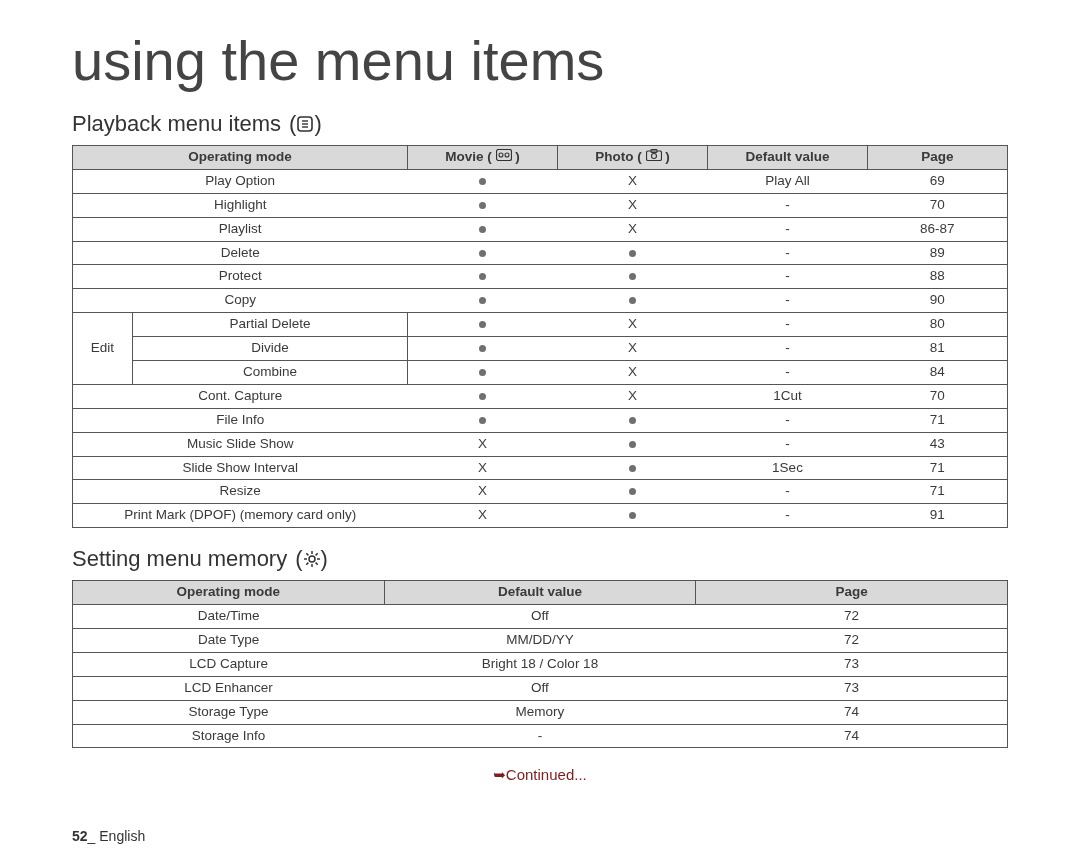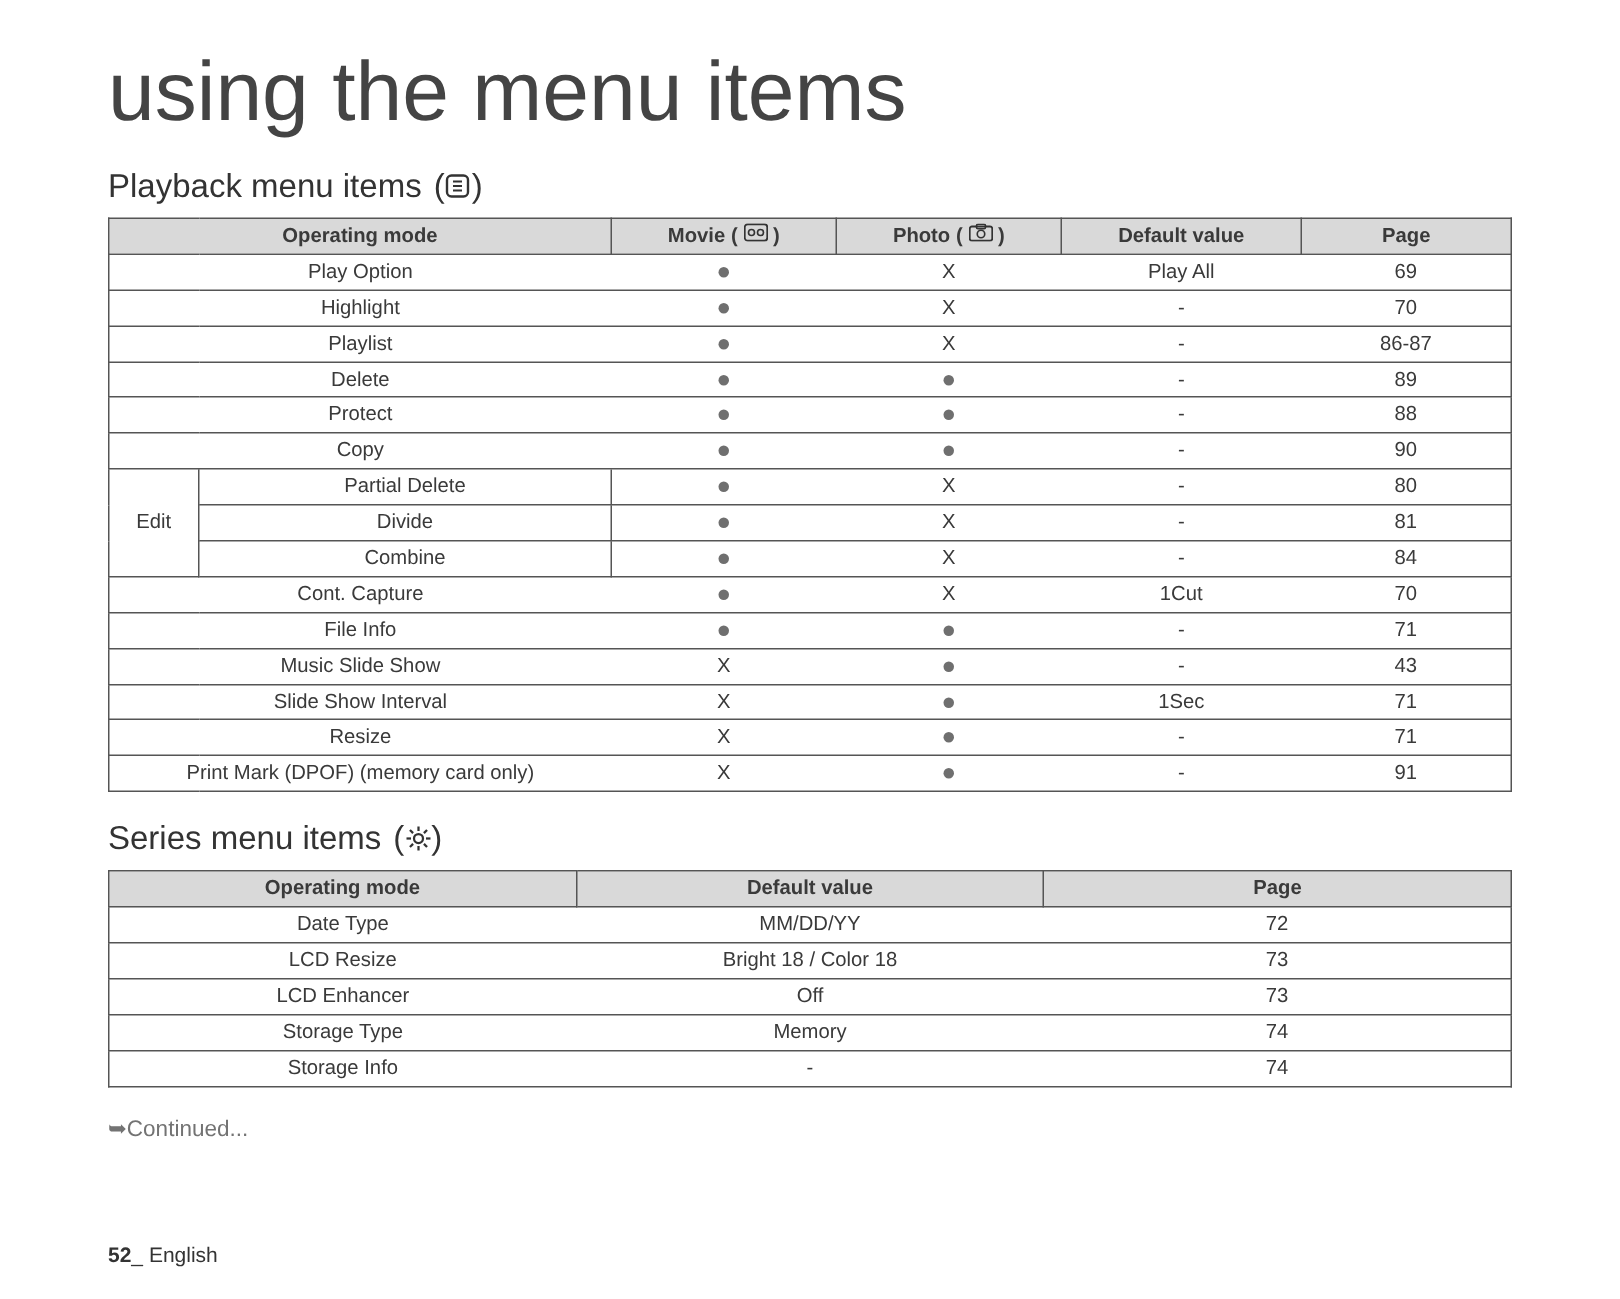--- a/index.html
+++ b/index.html
@@ -6,21 +6,21 @@
   .page{width:1080px;height:866px;position:relative;padding:28px 72px 0 72px;box-sizing:border-box}
   .main-title{font-size:56px;font-weight:200;letter-spacing:0px;color:#444;margin:0 0 18px 0;font-family:"Helvetica Neue",Arial,sans-serif}
   .section-title{font-size:22px;font-weight:400;color:#333;margin:6px 0 8px 0;display:flex;align-items:flex-start;gap:8px}
   table{width:100%;border-collapse:collapse;table-layout:fixed}
   th,td{border:1px solid #555;padding:2px 6px;font-size:13.5px;text-align:center;vertical-align:middle;line-height:1.4}
   th{background:#d9d9d9;font-weight:700}
   td{background:#fff;border-top:none;border-left:none;border-right:none;border-bottom:1px solid #555}
   .tbl{margin-bottom:18px}
   .bullet{display:inline-block;width:7px;height:7px;border-radius:50%;background:#6f6f6f}
   .x{font-family:Arial,sans-serif}
-  .continued{text-align:left;font-size:15px;color:#737373;margin-top:6px}
+  .continued{text-align:center;font-size:15px;color:#7f1d1d;margin-top:6px}
   .footer{position:absolute;bottom:22px;left:72px;font-size:14px;color:#333}
   .footer .pn{font-weight:700}
   
   .ic{display:inline-flex;align-items:center;justify-content:center}
   .ic svg{display:block}
   .edit-cell{border-right:1px solid #555!important}
 </style>
 </head>
 <body>
 
@@ -173,21 +173,21 @@
           <td colspan="2" style="border-left:1px solid #555">Print Mark (DPOF) (memory card only)</td>
           <td><span class="x">X</span></td>
           <td><span class="bullet"></span></td>
           <td>-</td>
           <td style="border-right:1px solid #555">91</td>
         </tr>
       </tbody>
   </table>
 
   <div class="section-title">
-    <span>Series menu items</span>
+    <span>Setting menu memory</span>
     <span class="ic">(
       <svg width="18" height="18" viewBox="0 0 18 18">
           <circle cx="9" cy="9" r="3" fill="none" stroke="#333" stroke-width="1.5"></circle>
           <g stroke="#333" stroke-width="1.5">
             <line x1="9" y1="1" x2="9" y2="4"></line>
             <line x1="9" y1="14" x2="9" y2="17"></line>
             <line x1="1" y1="9" x2="4" y2="9"></line>
             <line x1="14" y1="9" x2="17" y2="9"></line>
             <line x1="3.3" y1="3.3" x2="5.4" y2="5.4"></line>
             <line x1="12.6" y1="12.6" x2="14.7" y2="14.7"></line>
@@ -206,26 +206,31 @@
       </colgroup>
     <thead>
       <tr>
         <th style="border-left:1px solid #555">Operating mode</th>
         <th>Default value</th>
         <th style="border-right:1px solid #555">Page</th>
       </tr>
     </thead>
     <tbody id="t2body">
         <tr>
+          <td style="border-left:1px solid #555">Date/Time</td>
+          <td>Off</td>
+          <td style="border-right:1px solid #555">72</td>
+        </tr>
+        <tr>
           <td style="border-left:1px solid #555">Date Type</td>
           <td>MM/DD/YY</td>
           <td style="border-right:1px solid #555">72</td>
         </tr>
         <tr>
-          <td style="border-left:1px solid #555">LCD Resize</td>
+          <td style="border-left:1px solid #555">LCD Capture</td>
           <td>Bright 18 / Color 18</td>
           <td style="border-right:1px solid #555">73</td>
         </tr>
         <tr>
           <td style="border-left:1px solid #555">LCD Enhancer</td>
           <td>Off</td>
           <td style="border-right:1px solid #555">73</td>
         </tr>
         <tr>
           <td style="border-left:1px solid #555">Storage Type</td>

